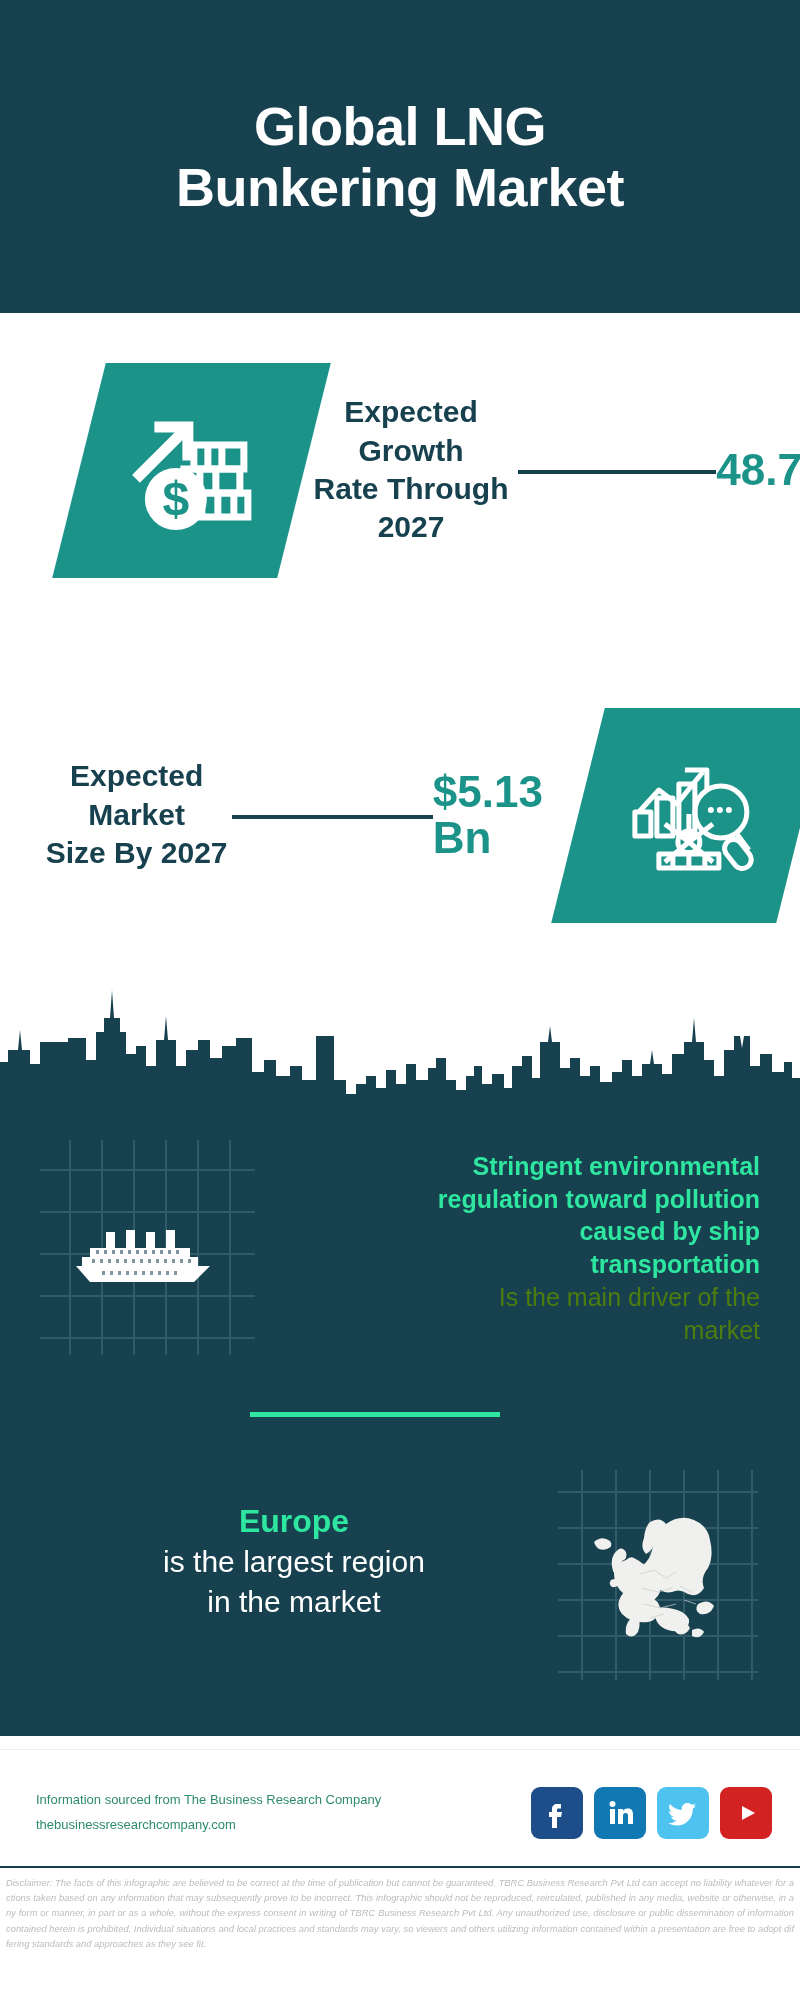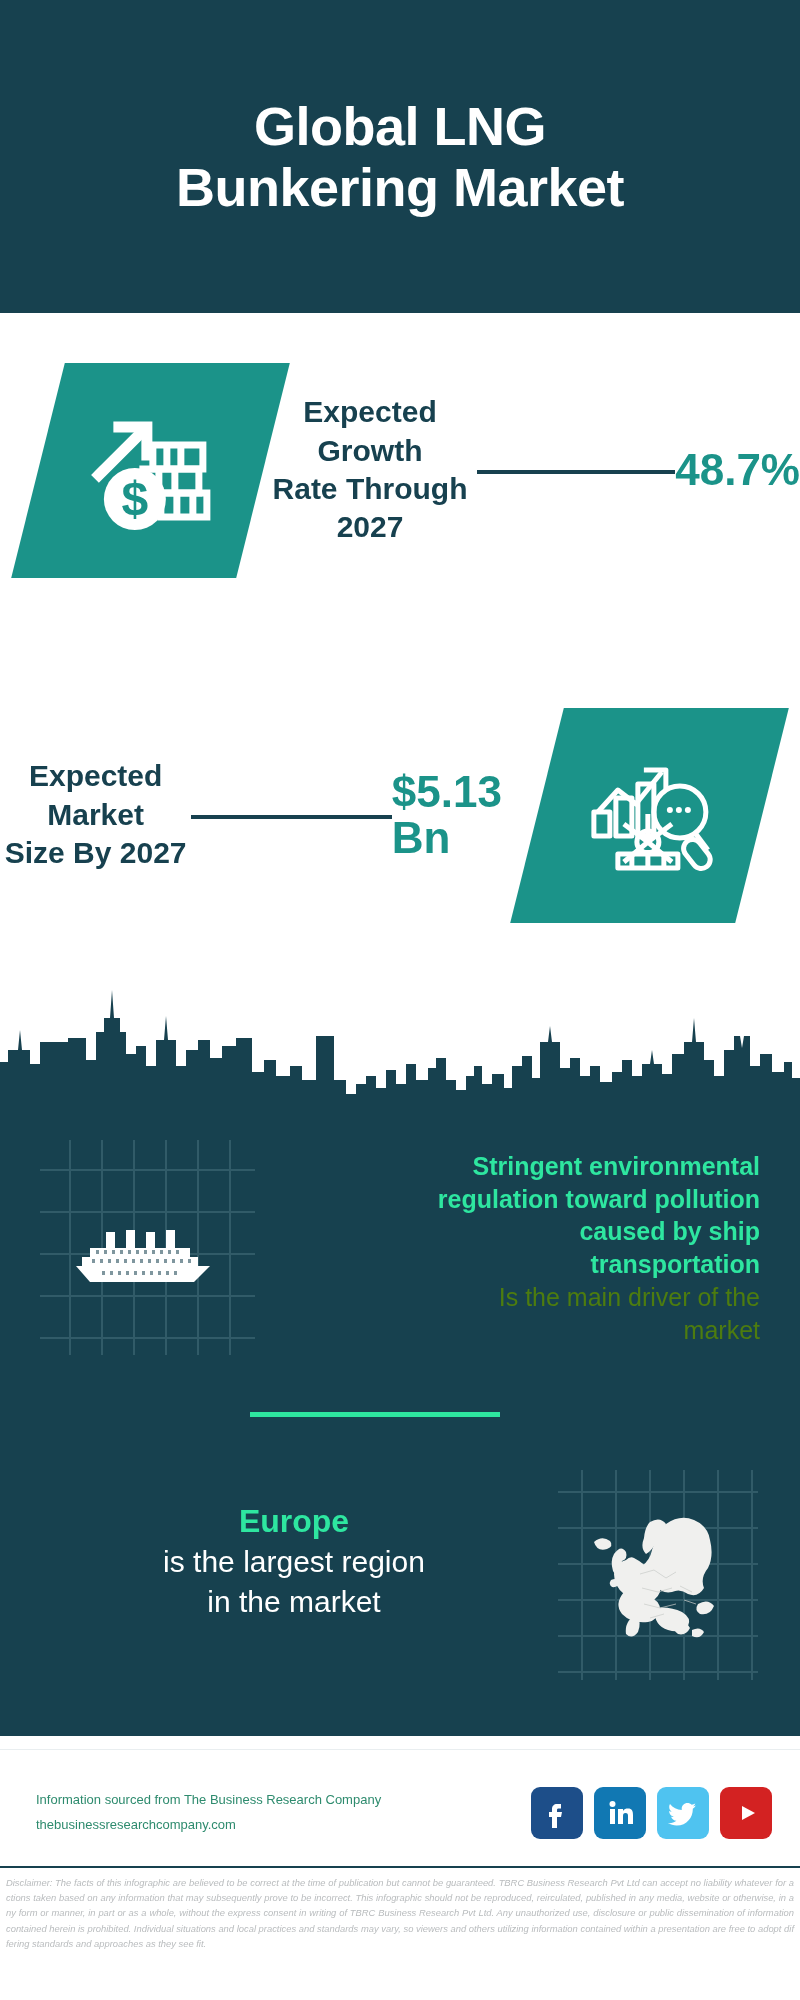--- a/index.html
+++ b/index.html
@@ -2,21 +2,21 @@
 <html><head>
 <meta charset="utf-8">
 <style>
   * { margin:0; padding:0; box-sizing:border-box; }
   html, body {
     width:800px; height:2000px;
     background:#ffffff;
     font-family:"Liberation Sans", sans-serif;
     overflow:hidden;
   }
-  .page { position:relative; width:800px; height:2000px; background:#fff; }
+  .page { position:relative; width:800px; height:2000px; background:#fff;padding-left:41px; }
 
   
   .header {
     position:absolute; left:0; top:0; width:800px; height:313px;
     background:#17414f;
     display:flex; align-items:center; justify-content:center;
   }
   .header-title {
     color:#ffffff; font-weight:bold; font-size:54px; line-height:1.12;
     text-align:center; letter-spacing:-0.5px; padding:0 40px;

